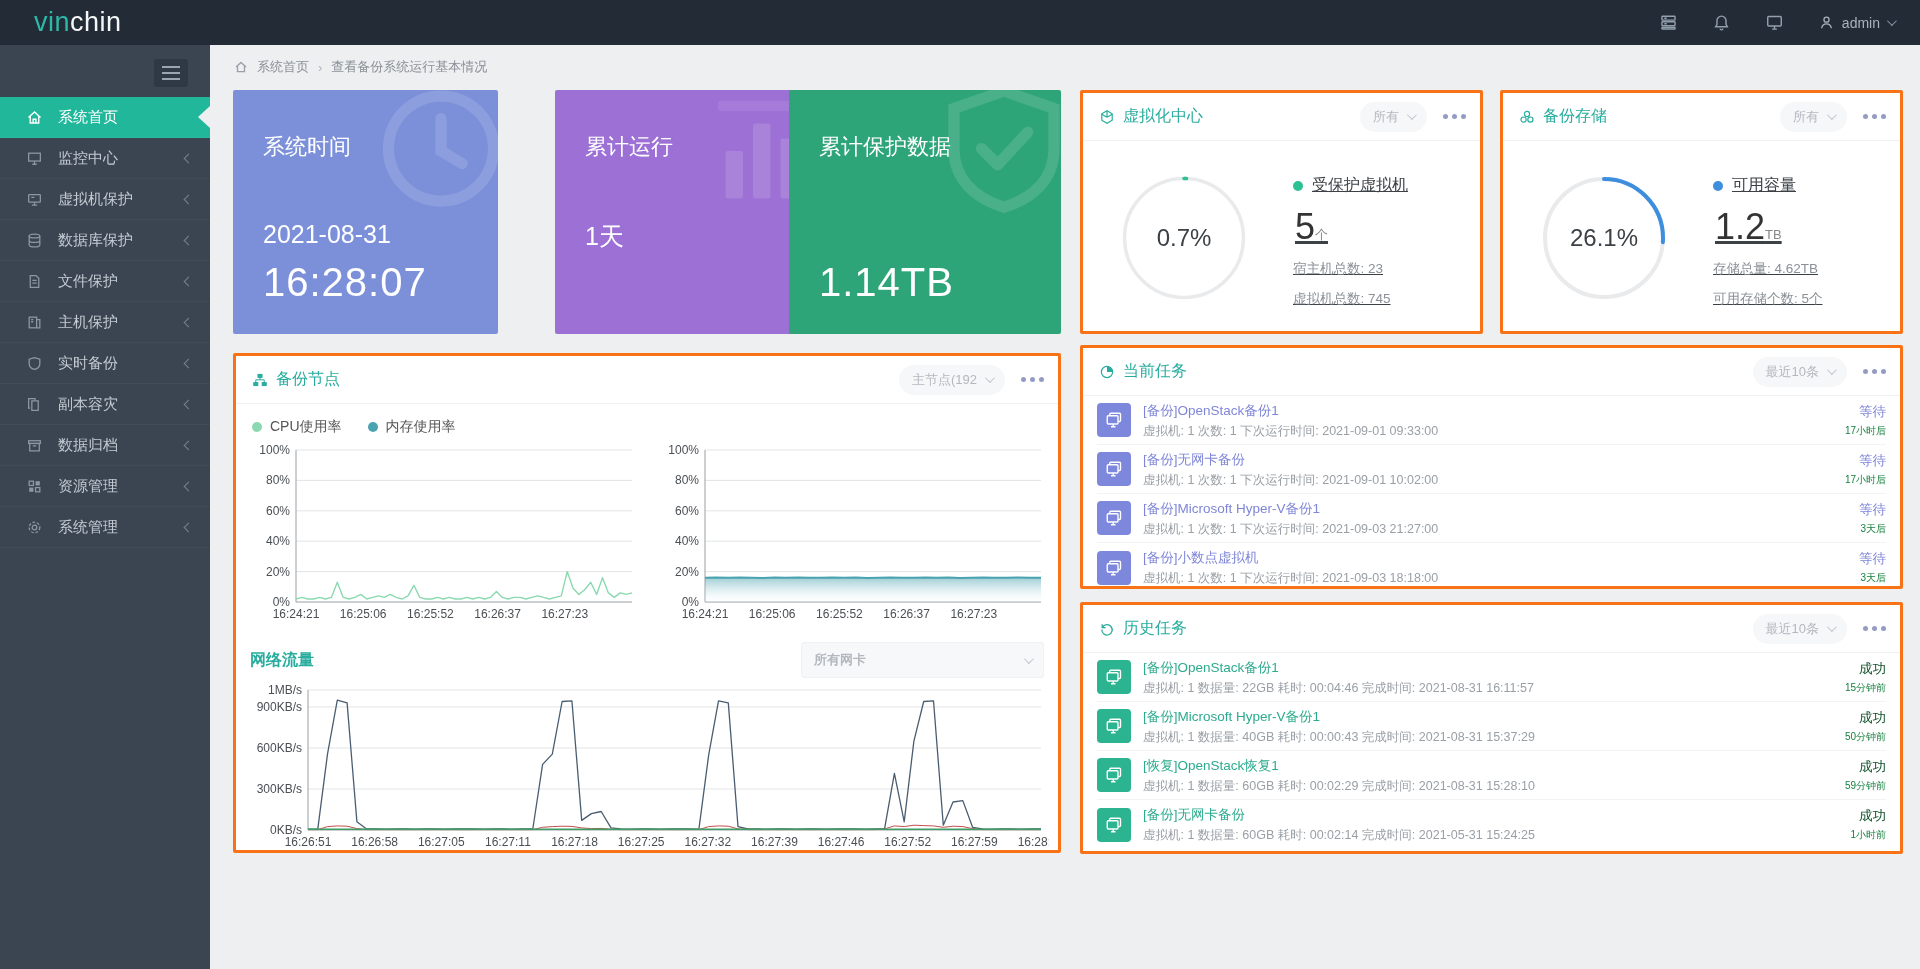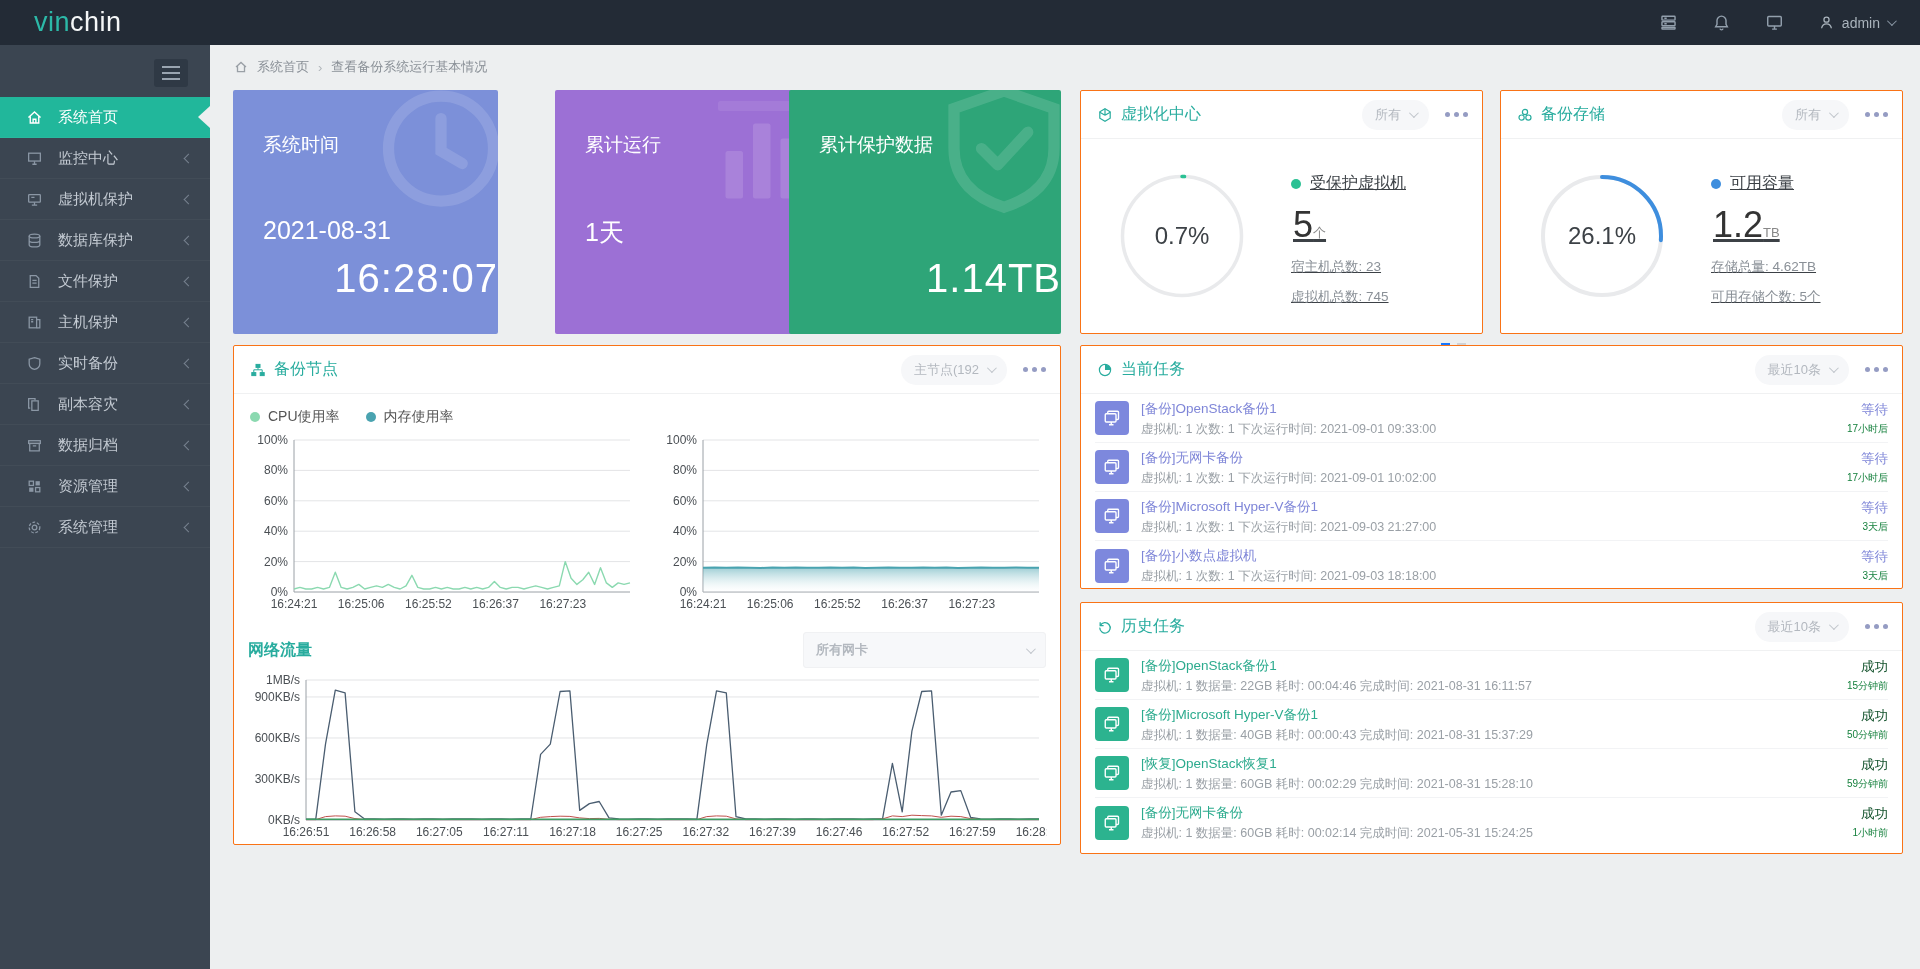--- a/index.html
+++ b/index.html
@@ -34,25 +34,25 @@
     border-top:11px solid transparent; border-bottom:11px solid transparent; border-right:12px solid #edeff0; }
   
   .content { position:absolute; left:210px; top:45px; width:1710px; height:924px; }
   .breadcrumb { position:absolute; left:24px; top:13px; display:flex; align-items:center; gap:9px;
     font-size:13px; color:#8a9097; }
   .breadcrumb .sep { color:#b0b5ba; font-size:13px; }
   .bc-link { cursor:pointer; }
   
   .stat-card { position:absolute; top:45px; height:244px; border-radius:2px; color:#fff; padding:42px 0 0 30px; overflow:hidden; }
   .stat-card .wm { position:absolute; right:-18px; top:-14px; opacity:.13; }
-  .sc-title { font-size:19px; }
+  .sc-title { font-size:22px; }
   .sc-line1 { font-size:25px; margin-top:58px; min-height:30px; }
-  .sc-line2 { font-size:40px; margin-top:10px; font-weight:500; letter-spacing:1px;text-align:right; }
-  
-  .panel { position:absolute; background:#fff; border:1px solid #f97316; border-radius:2px; }
+  .sc-line2 { font-size:40px; margin-top:10px; font-weight:500; letter-spacing:1px; }
+  
+  .panel { position:absolute; background:#fff; border:3px solid #f97316; border-radius:2px; }
   .panel-head { height:48px; display:flex; align-items:center; padding:0 14px 0 16px; border-bottom:1px solid #f0f1f2; }
   .panel-title { display:flex; align-items:center; gap:8px; color:#28ac9e; font-size:16px; }
   .panel-head .spacer { flex:1; }
   .pill { background:#f6f7f9; border-radius:15px; padding:6px 13px; font-size:13px; color:#b3b8bf;
     display:flex; align-items:center; gap:8px; cursor:pointer; }
   .pill .caret-down { border-color:#c0c5cb; }
   .dots { display:flex; gap:4px; margin-left:16px; cursor:pointer; }
   .dots i { width:5px; height:5px; border-radius:50%; background:#959cc3; display:block; }
   
   .dp-body { position:relative; display:flex; padding:26px 18px 0 36px; }
@@ -362,21 +362,21 @@
             <span class="dp-dot" style="background:#3e8ede"></span>
             <span>可用容量</span>
           </div>
         <div class="dp-big"><span>1.2</span><span class="unit">TB</span></div>
         <div class="dp-row">存储总量: 4.62TB</div>
         <div class="dp-row">可用存储个数: 5个</div>
       </div>
     </div>
   </div>
 
-  <div class="panel" style="left:23px; top:300px; width:828px; height:500px;">
+  <div class="panel" style="left:23px; top:308px; width:828px; height:500px;">
     <div class="panel-head">
       <div class="panel-title">
         <svg class="icon" width="16" height="16" viewBox="0 0 16 16" fill="#28ac9e" stroke="#28ac9e" stroke-width="1">
             <rect x="6" y="2.4" width="4" height="3" fill="#28ac9e"></rect>
             <rect x="1.8" y="10.6" width="4" height="3"></rect>
             <rect x="10.2" y="10.6" width="4" height="3"></rect>
             <path d="M8 5.4v2.4M3.8 10.6V7.8h8.4v2.8" fill="none"></path>
           </svg>
         <span>备份节点</span>
       </div>

